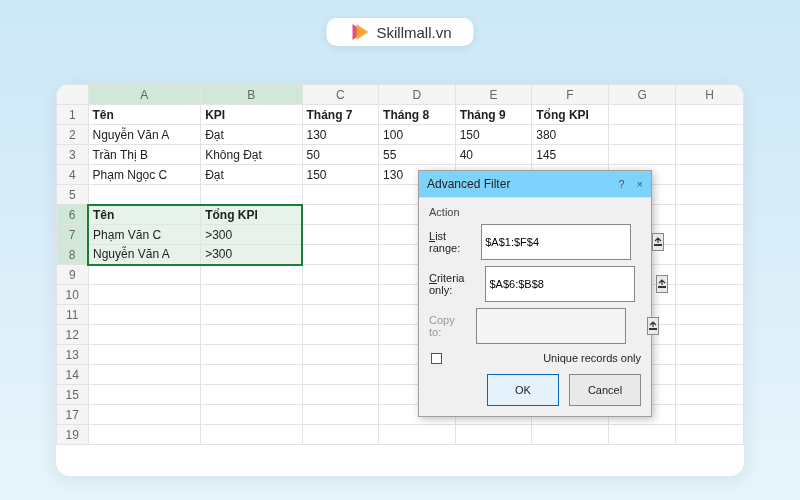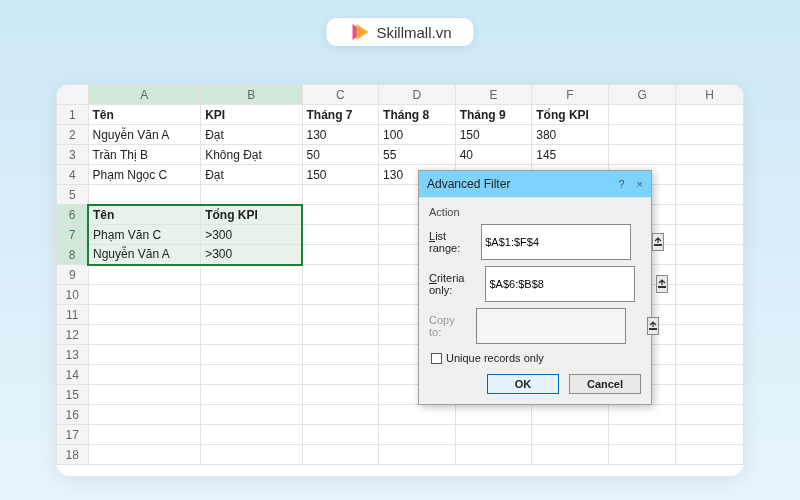--- a/index.html
+++ b/index.html
@@ -75,24 +75,24 @@
   .field-row label.disabled { color:#999; }
   .field-row input {
     flex:1; height:18px; font-size:11px; padding:17px 3px;
     border:1px solid #888; background:#fff;
   }
   .field-row input.disabled { background:#f5f5f5; color:#999; }
   .range-btn {
     width:18px; height:18px; border:1px solid #888; background:#e9e9e9;
     display:flex; align-items:center; justify-content:center;
   }
-  .chk-row { display:flex; align-items:center; gap:4px; margin: 8px 0 10px 2px;}
+  .chk-row { display:flex; align-items:center; gap:4px; margin: 8px 0 10px 2px; justify-content: space-between;}
   .chk { width:11px; height:11px; border:1px solid #555; background:#fff; }
   .btn-row { display:flex; justify-content:flex-end; gap:10px; }
-  .btn { width:72px; height:20px; border:1px solid #888; background:#e9e9e9; display:flex; align-items:center; justify-content:center;font-weight:bold; }
+  .btn { width:72px; height:32px; border:1px solid #888; background:#e9e9e9; display:flex; align-items:center; justify-content:center; }
   .btn.primary { border:1px solid #0067c0; background:#e5f1fb; }
   .underline-first::first-letter { text-decoration: underline; }
 </style>
 </head>
 <body>
 
 <div class="logo-box">
   <span class="logo-mark">
     <svg viewBox="0 0 20 20">
         <path d="M4 2 L16 10 L4 18 Z" fill="#e94e8a"></path>
@@ -275,43 +275,32 @@
           <td></td>
           <td></td>
           <td></td>
           <td></td>
           <td></td>
           <td></td>
           <td></td>
           <td></td>
         </tr>
     <tr>
-          <td class="rowhdr">16</td>
-          <td></td>
-          <td></td>
-          <td></td>
-          <td></td>
-          <td></td>
-          <td></td>
-          <td></td>
-          <td></td>
-        </tr>
-    <tr>
           <td class="rowhdr">17</td>
           <td></td>
           <td></td>
           <td></td>
           <td></td>
           <td></td>
           <td></td>
           <td></td>
           <td></td>
         </tr>
     <tr>
-          <td class="rowhdr">18</td>
+          <td class="rowhdr">19</td>
           <td></td>
           <td></td>
           <td></td>
           <td></td>
           <td></td>
           <td></td>
           <td></td>
           <td></td>
         </tr>
   </tbody>

